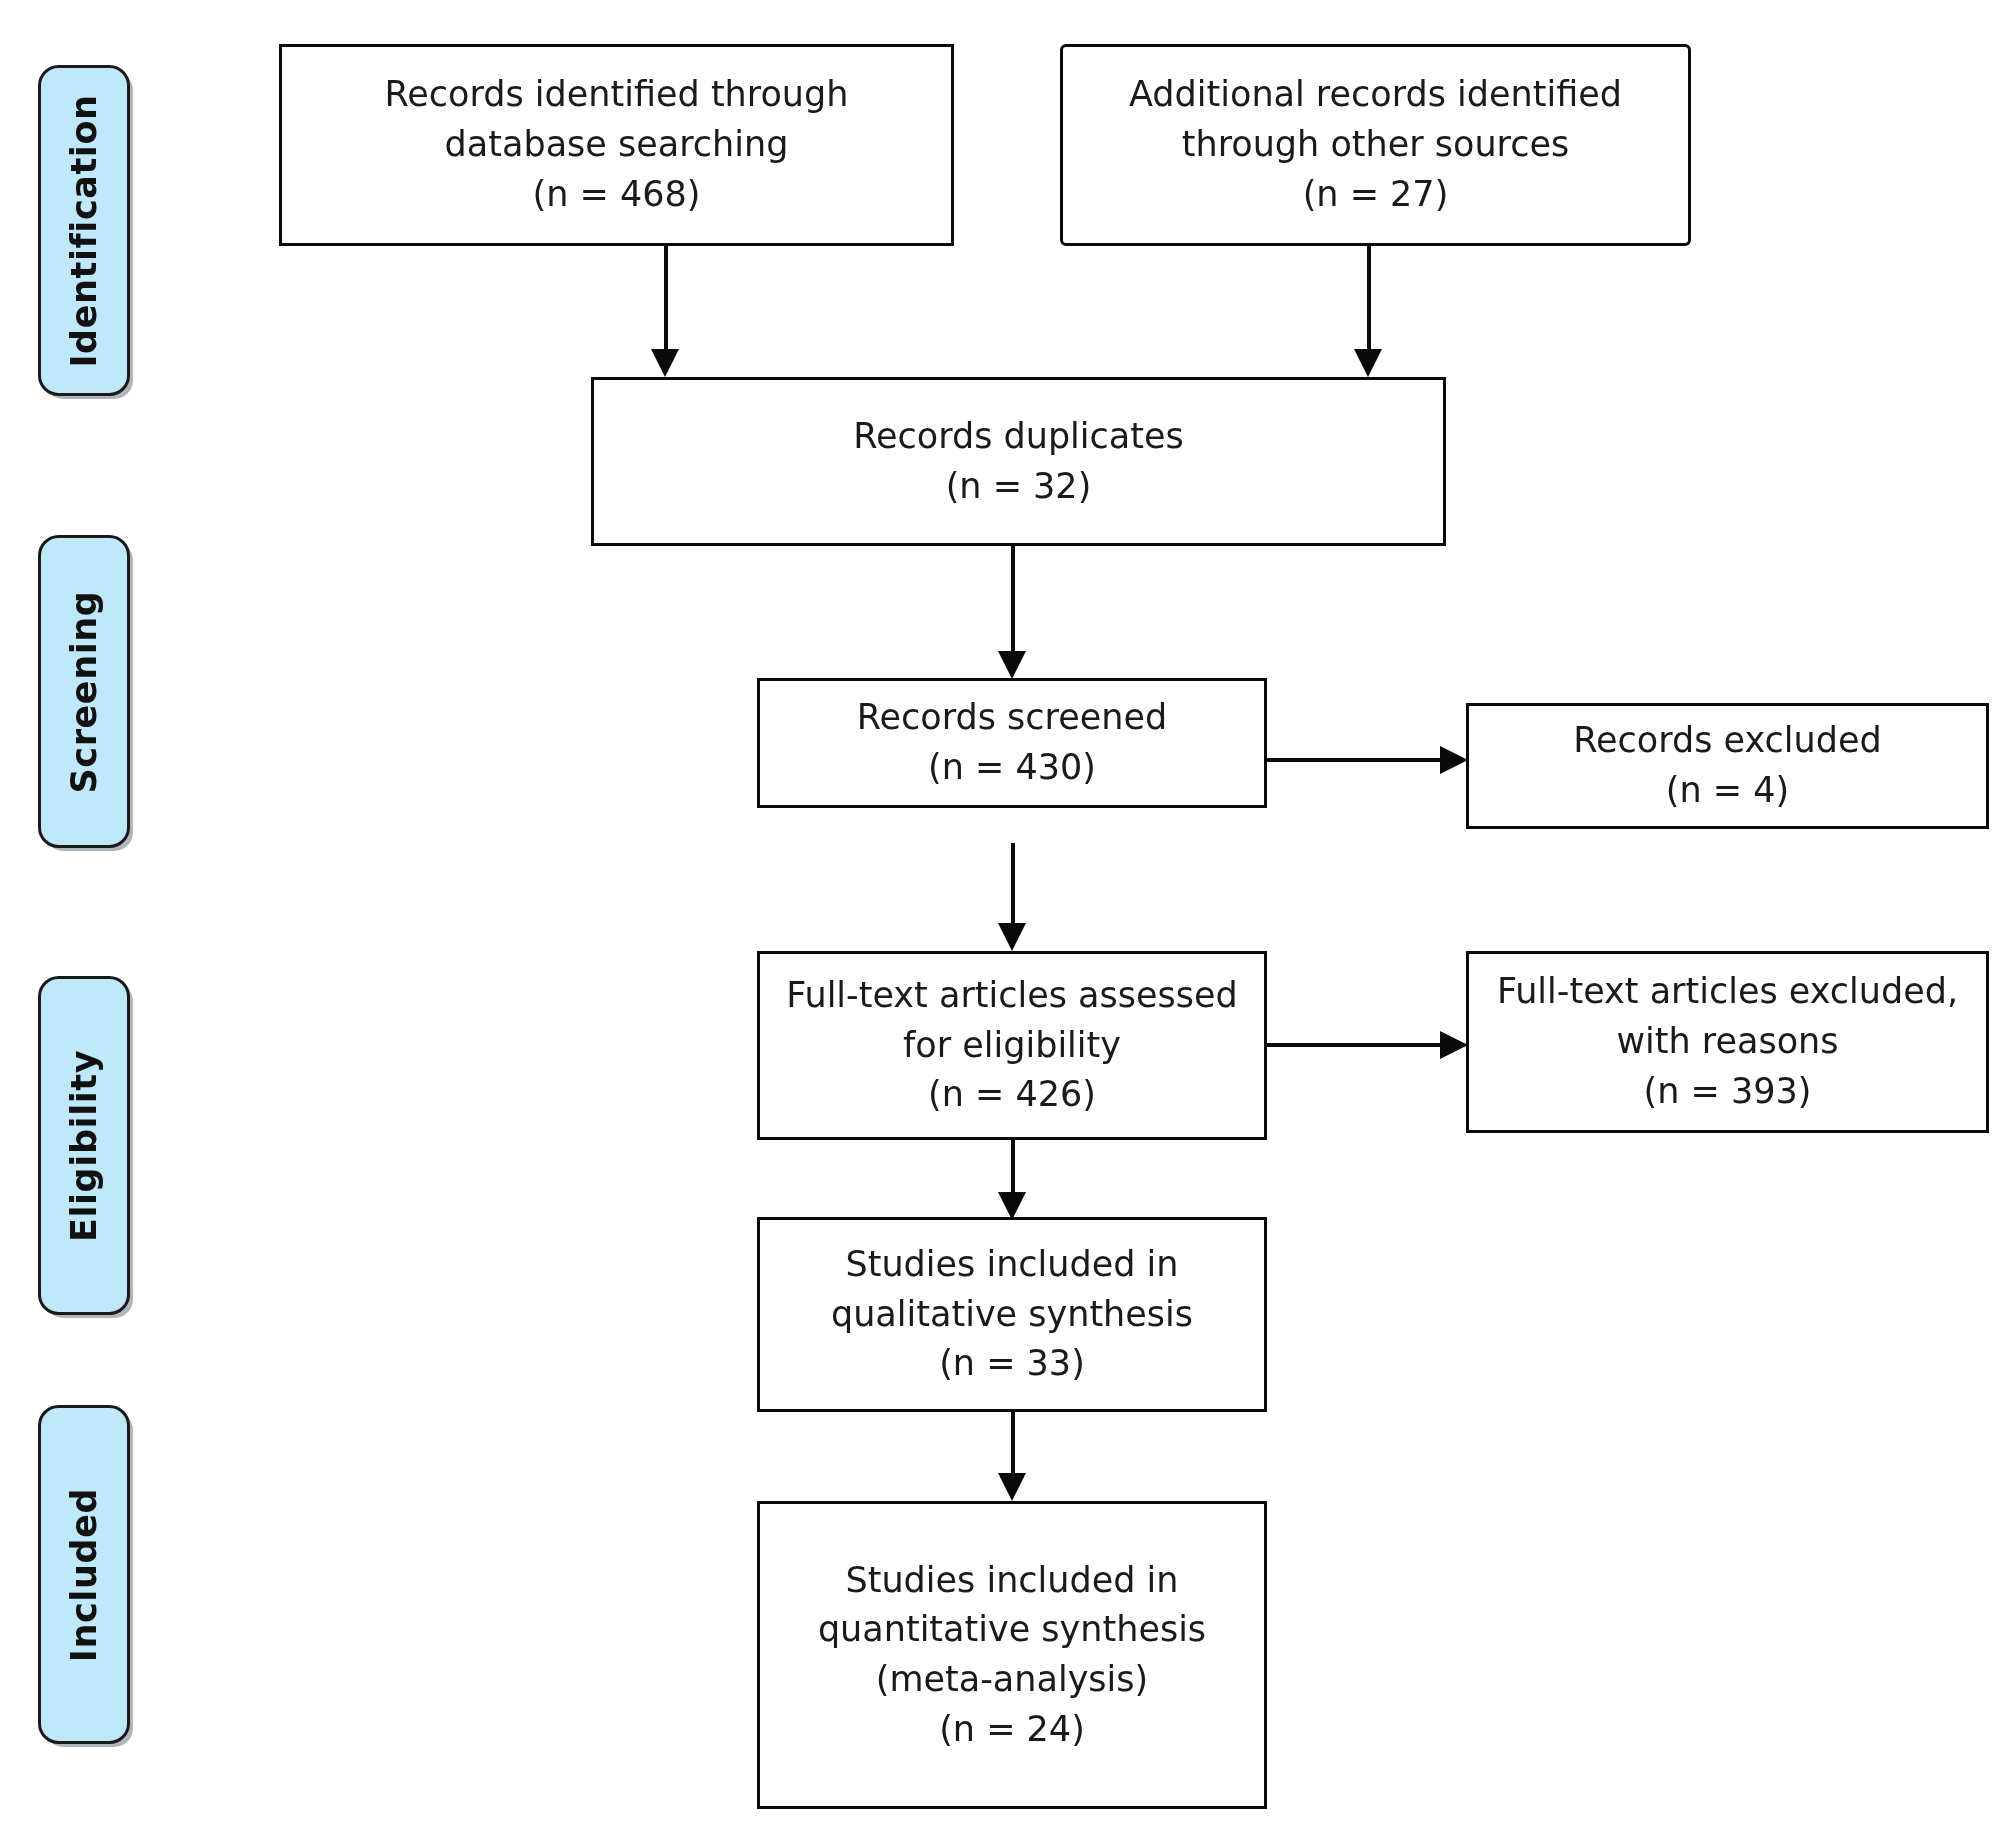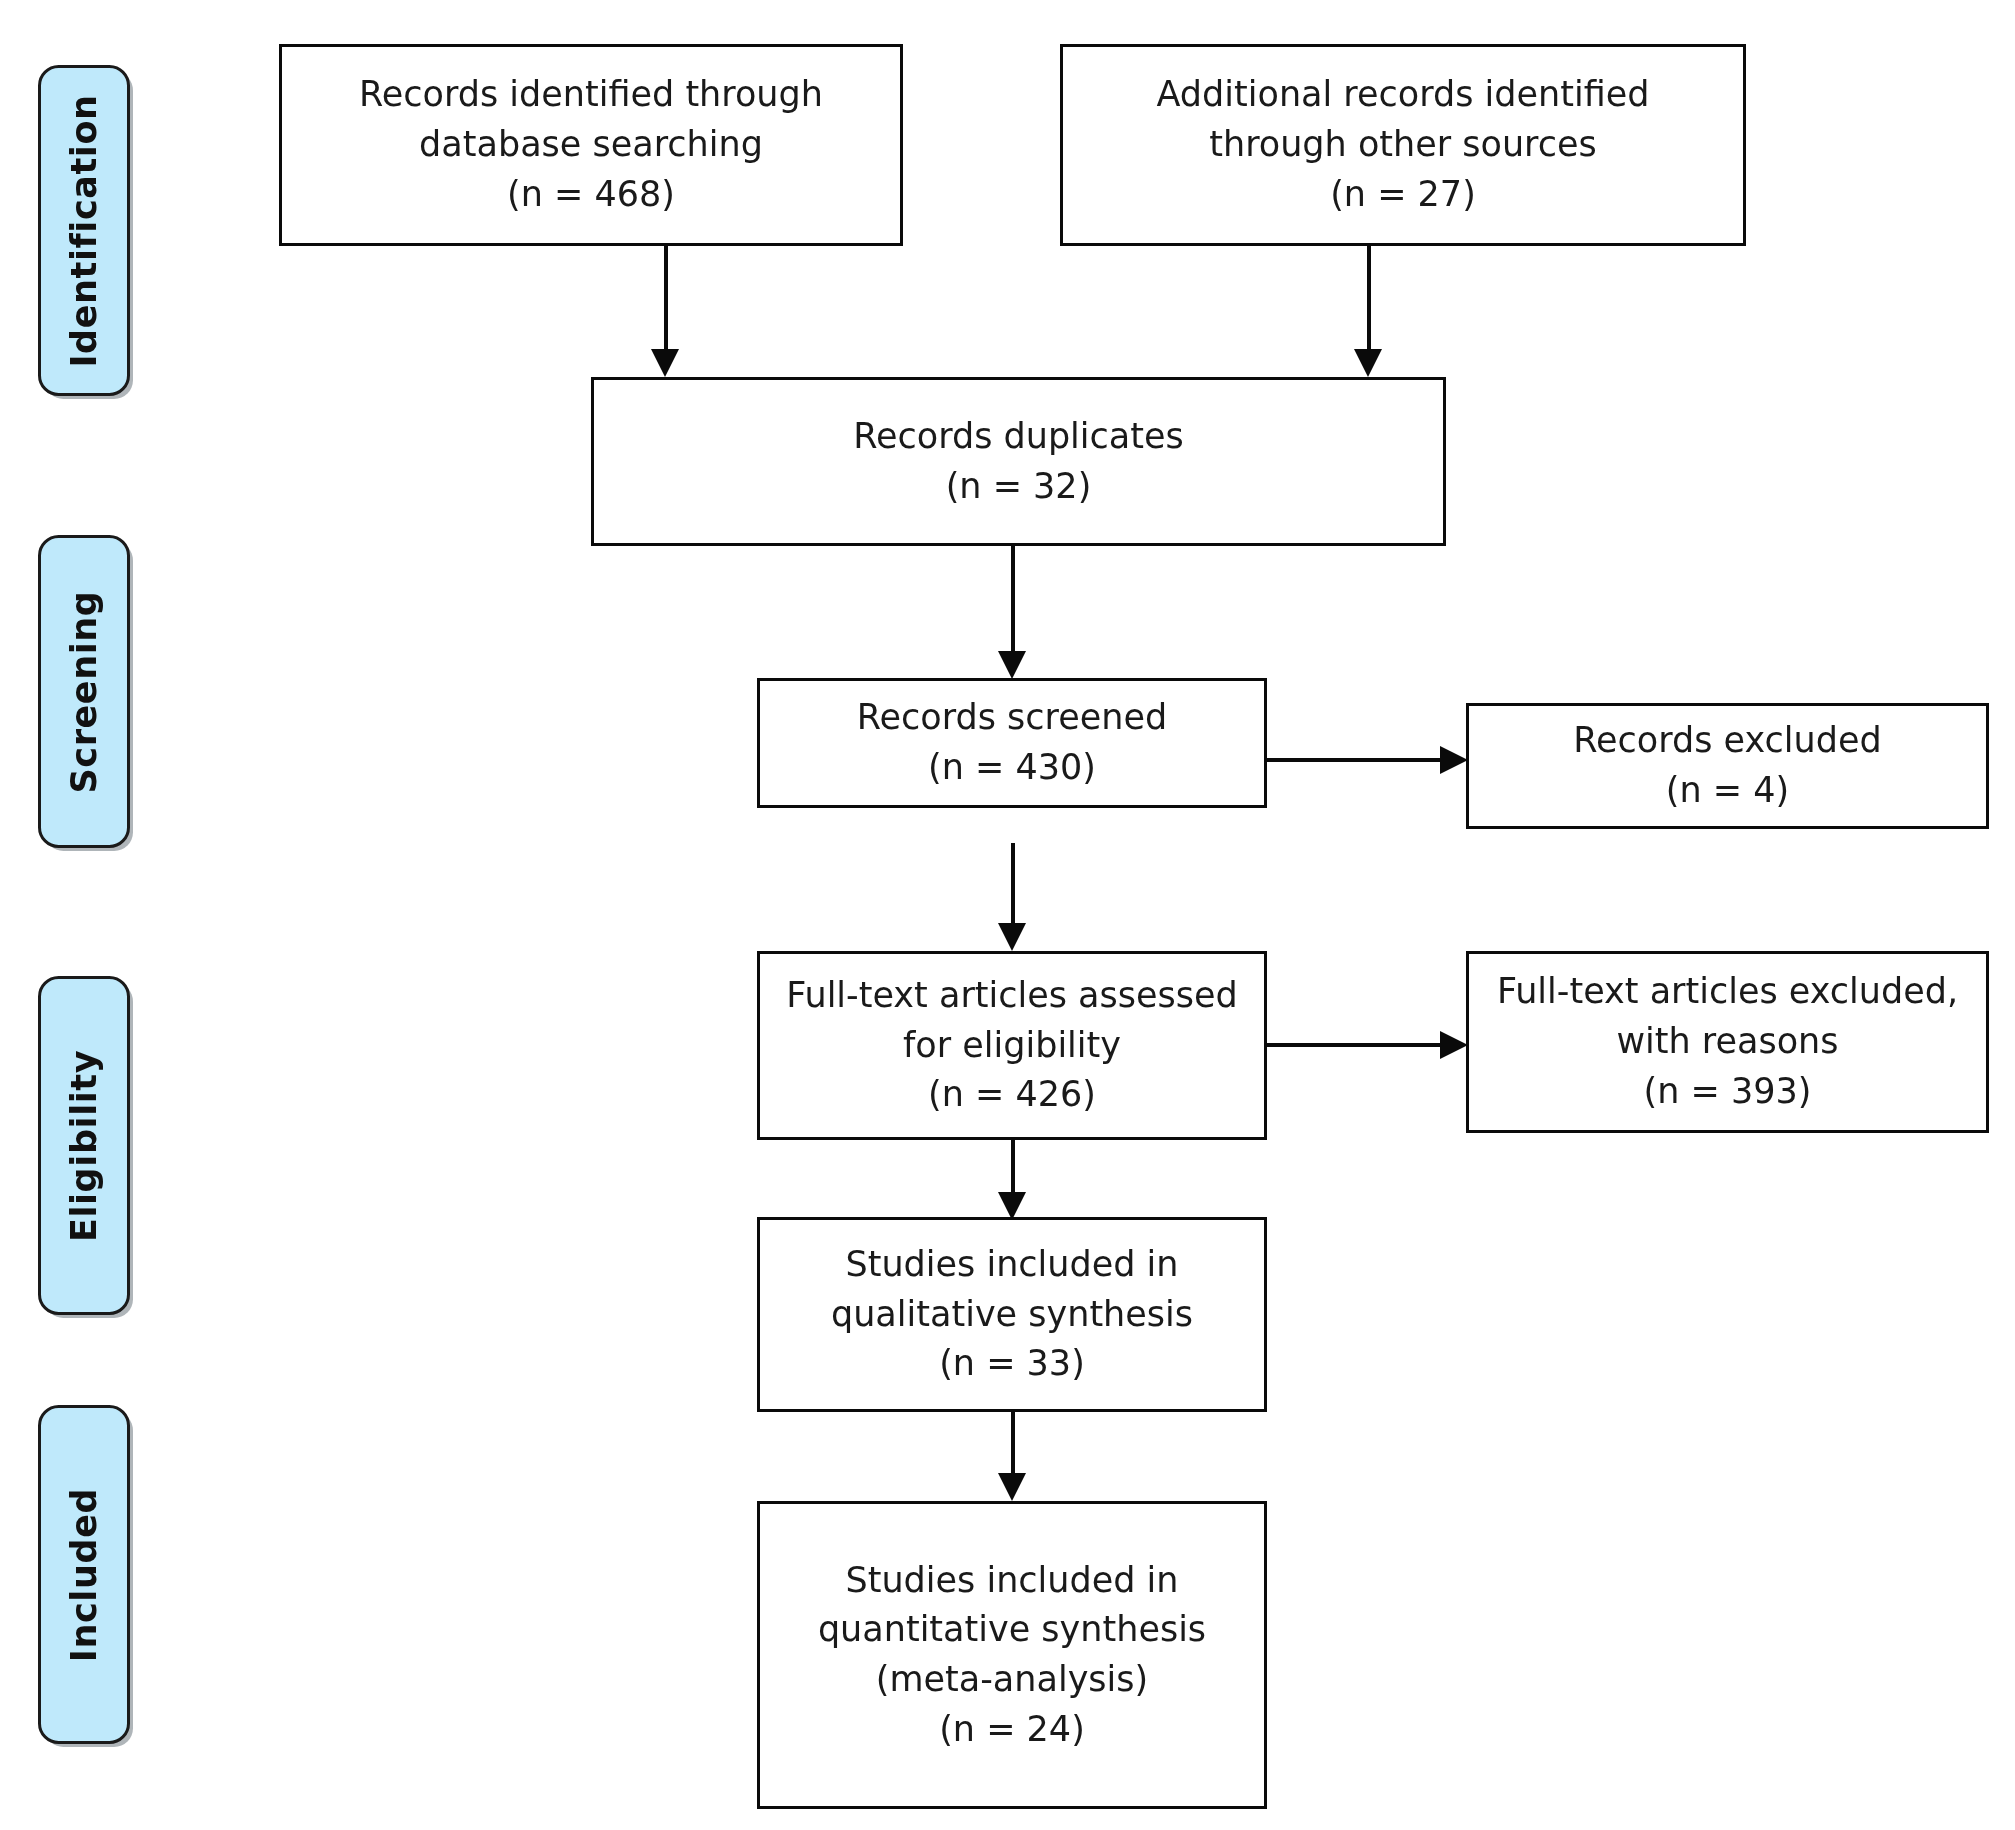--- a/index.html
+++ b/index.html
@@ -100,27 +100,27 @@
   </div>
 
   <div class="stage-pill" style="left:38px; top:976px; width:92px; height:339px;">
     <span class="stage-pill-label">Eligibility</span>
   </div>
 
   <div class="stage-pill" style="left:38px; top:1405px; width:92px; height:339px;">
     <span class="stage-pill-label">Included</span>
   </div>
 
-  <div class="flow-box" style="left:279px; top:44px; width:624px; height:202px;">
+  <div class="flow-box" style="left:279px; top:44px; width:675px; height:202px;">
     <span class="flow-box-text">Records identified through
 database searching
 (n =  468)</span>
   </div>
 
-  <div class="flow-box" style="left:1060px; top:44px; width:686px; height:202px;">
+  <div class="flow-box" style="left:1060px; top:44px; width:631px; height:202px;border-radius:6px;">
     <span class="flow-box-text">Additional records identified
 through other sources
 (n = 27)</span>
   </div>
 
   <div class="conn-v" style="left:664px; top:246px; height:104px;"></div>
   <div class="arrow-down" style="left:651px; top:349px;"></div>
 
   <div class="conn-v" style="left:1367px; top:246px; height:104px;"></div>
   <div class="arrow-down" style="left:1354px; top:349px;"></div>

